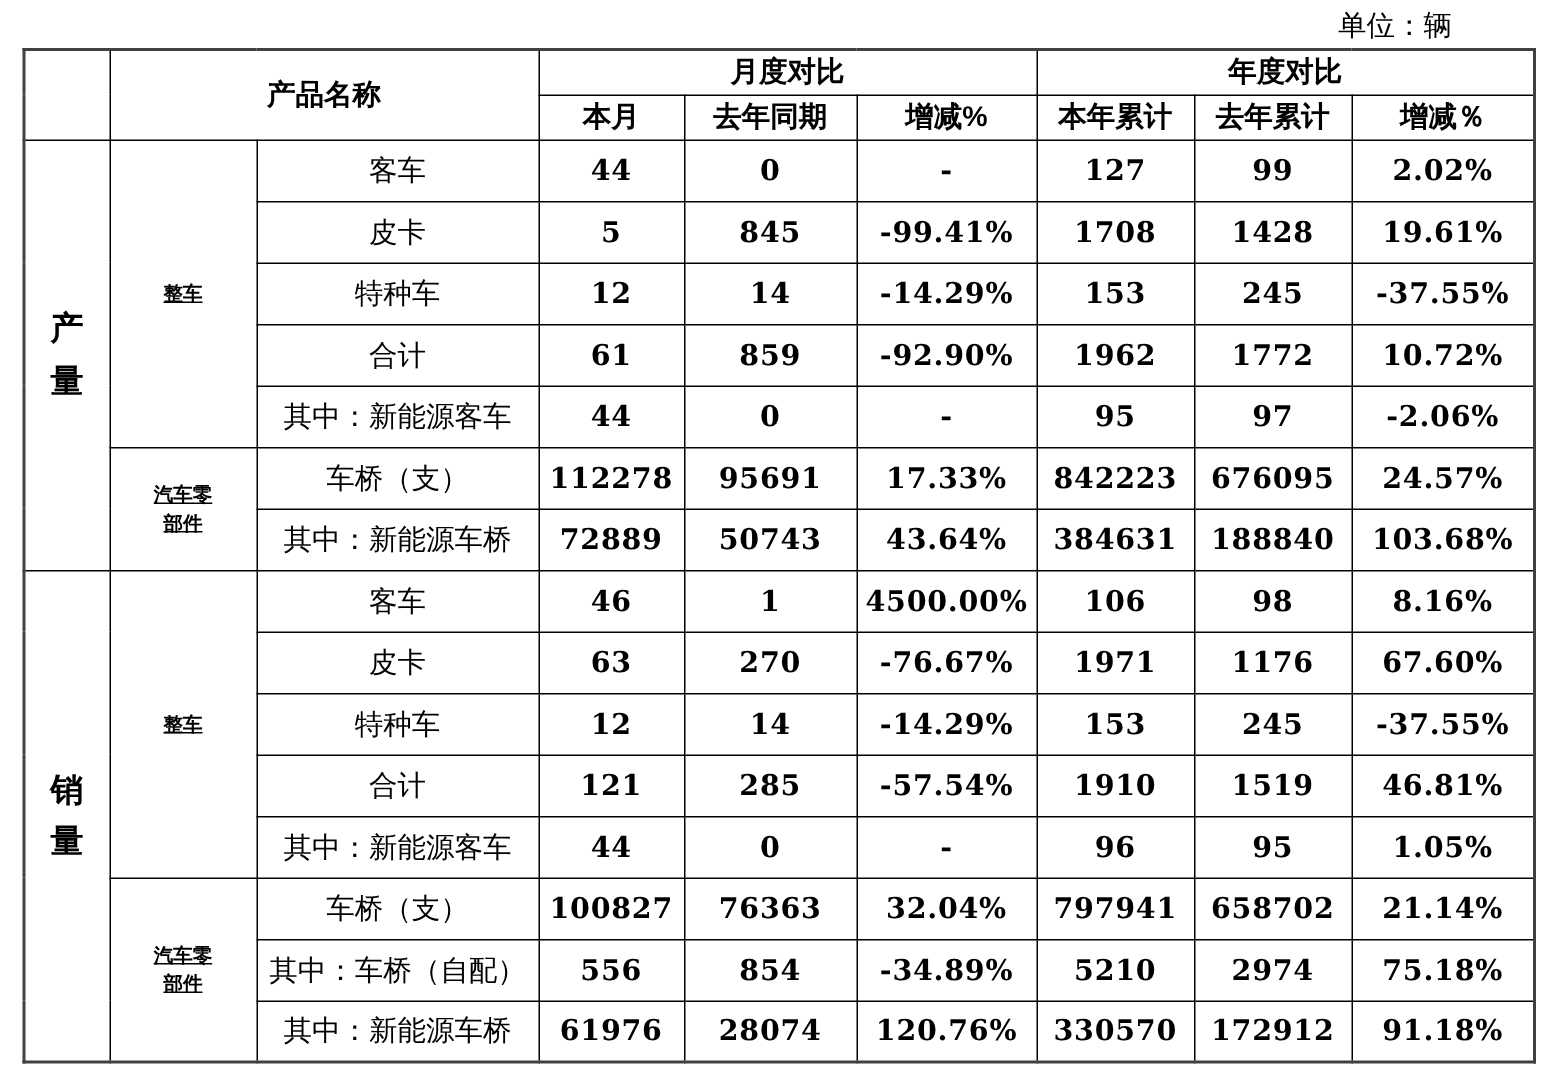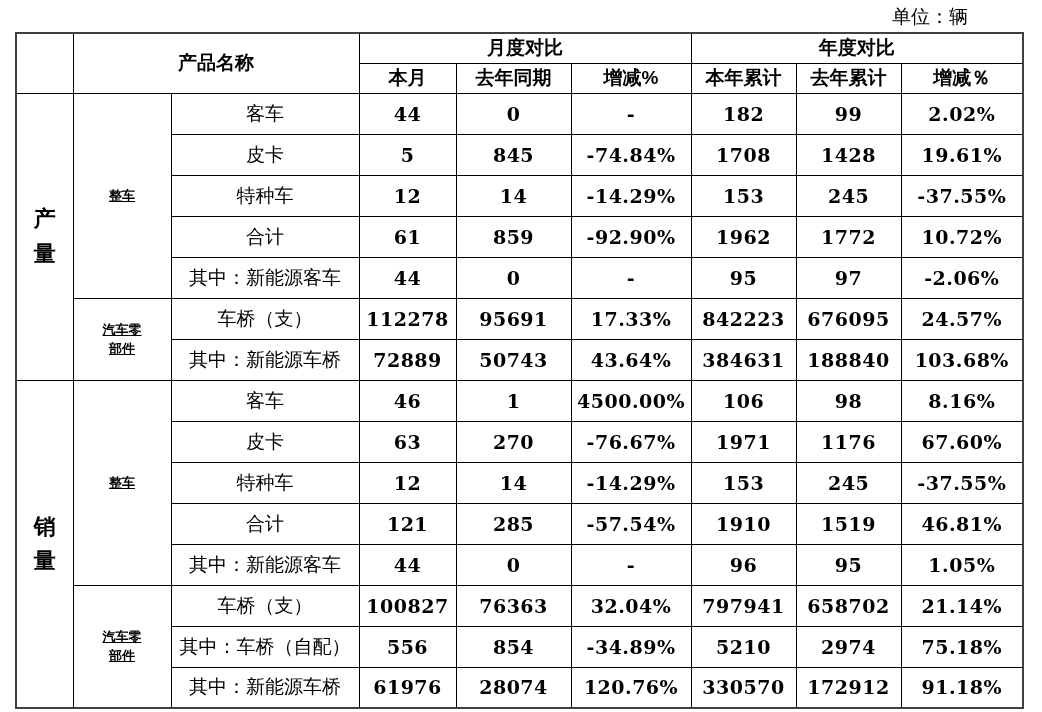--- a/index.html
+++ b/index.html
@@ -107,29 +107,29 @@
     </tr>
   </thead>
   <tbody>
       <tr>
         <td rowspan="7" class="section-cell"><span class="vert-text">产量</span></td>
         <td rowspan="5" class="group-cell"><span class="wrap-text">整车</span></td>
         <td class="label-cell">客车</td>
         <td class="value-cell">44</td>
         <td class="value-cell">0</td>
         <td class="value-cell">-</td>
-        <td class="value-cell">182</td>
+        <td class="value-cell">127</td>
         <td class="value-cell">99</td>
         <td class="value-cell">2.02%</td>
       </tr>
       <tr>
         <td class="label-cell">皮卡</td>
         <td class="value-cell">5</td>
         <td class="value-cell">845</td>
-        <td class="value-cell">-74.84%</td>
+        <td class="value-cell">-99.41%</td>
         <td class="value-cell">1708</td>
         <td class="value-cell">1428</td>
         <td class="value-cell">19.61%</td>
       </tr>
       <tr>
         <td class="label-cell">特种车</td>
         <td class="value-cell">12</td>
         <td class="value-cell">14</td>
         <td class="value-cell">-14.29%</td>
         <td class="value-cell">153</td>

